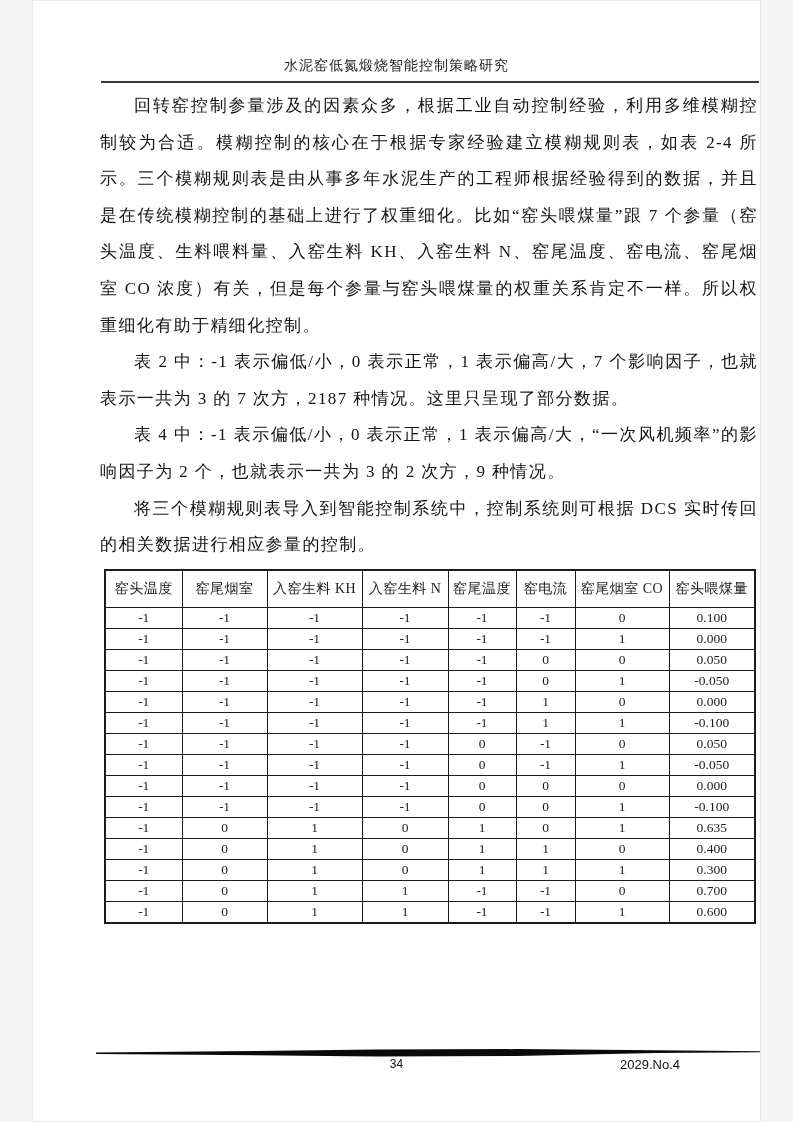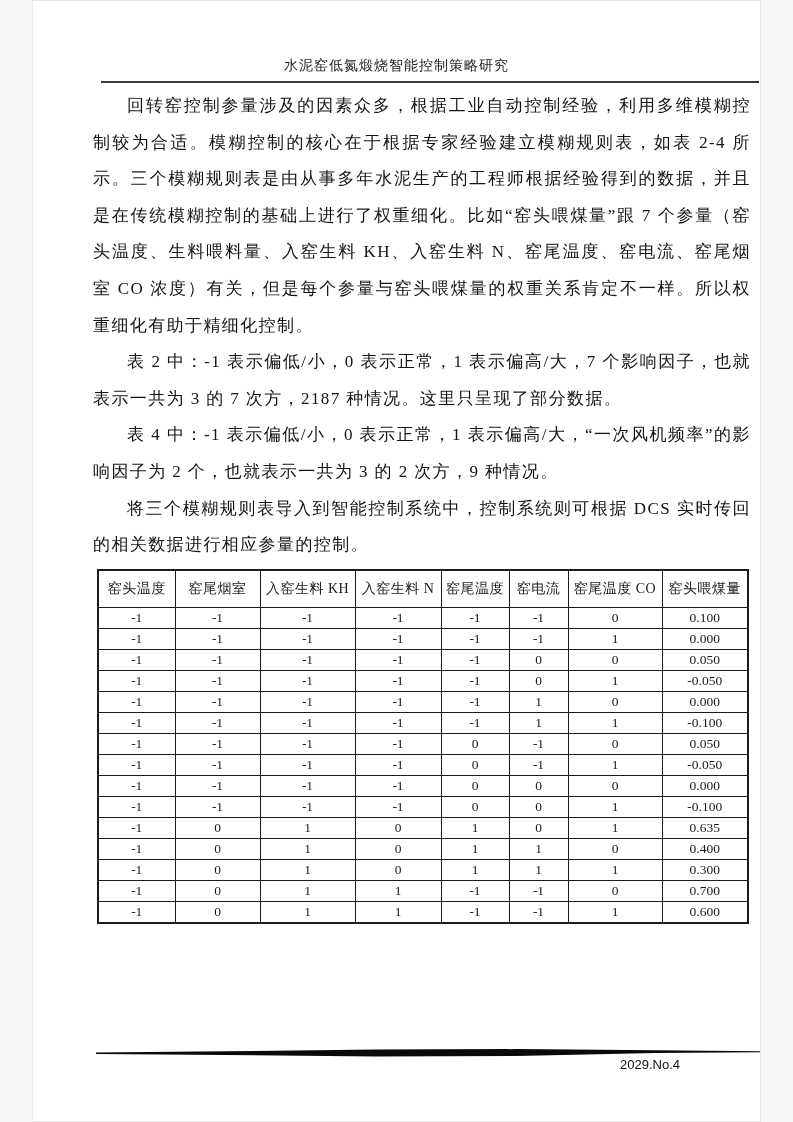--- a/index.html
+++ b/index.html
@@ -10,21 +10,21 @@
   }
   .running-title {
     position:absolute; top:56px; left:0; width:100%;
     text-align:center; font-size:14px; letter-spacing:1px; color:#222222;
   }
   .header-rule {
     position:absolute; top:80px; left:68px; width:658px; height:2px;
     background:#3a3a3a;
   }
   .content {
-    position:absolute; top:87px; left:60px; width:658px;
+    position:absolute; top:87px; left:67px; width:658px;
   }
   .body-para {
     margin:0; font-size:17px; line-height:36.6px; letter-spacing:1.4px;
     text-align:justify; text-justify:inter-character; text-indent:2em;
     color:#141414;
   }
   .table-caption {
     margin-top:3px; text-align:center;
     font-family:"Liberation Sans", sans-serif; font-weight:bold;
     font-size:14px; letter-spacing:0.5px; color:#111111;
@@ -83,21 +83,21 @@
           <col class="c8">
       </colgroup>
       <thead>
         <tr>
             <th>窑头温度</th>
             <th>窑尾烟室</th>
             <th>入窑生料 KH</th>
             <th>入窑生料 N</th>
             <th>窑尾温度</th>
             <th>窑电流</th>
-            <th>窑尾温度 CO</th>
+            <th>窑尾烟室 CO</th>
             <th>窑头喂煤量</th>
           </tr>
       </thead>
       <tbody>
           <tr>
             <td>-1</td>
             <td>-1</td>
             <td>-1</td>
             <td>-1</td>
             <td>-1</td>
@@ -246,16 +246,17 @@
             <td>0.600</td>
           </tr>
         </tbody>
     </table>
   </div>
 
   <svg class="footer-rule" width="668" height="10" viewBox="0 0 668 10">
     <polygon fill="#0a0a0a" points="0,4.6 130,3.2 280,1.6 420,1.1 560,2.3 668,3.3 668,4.3 560,5.0 420,7.9 280,8.5 130,6.9 0,6.1"></polygon>
   </svg>
 
+  <div class="page-number">34</div>
 
   <div class="issue-label">2029.No.4</div>
 
 </div>
 
 </body></html>

